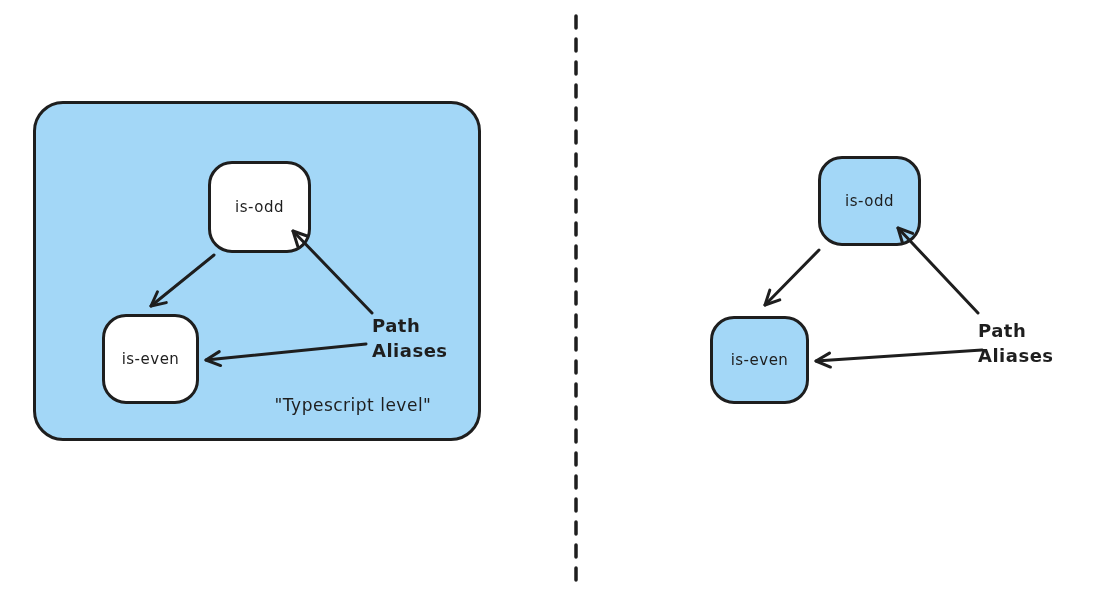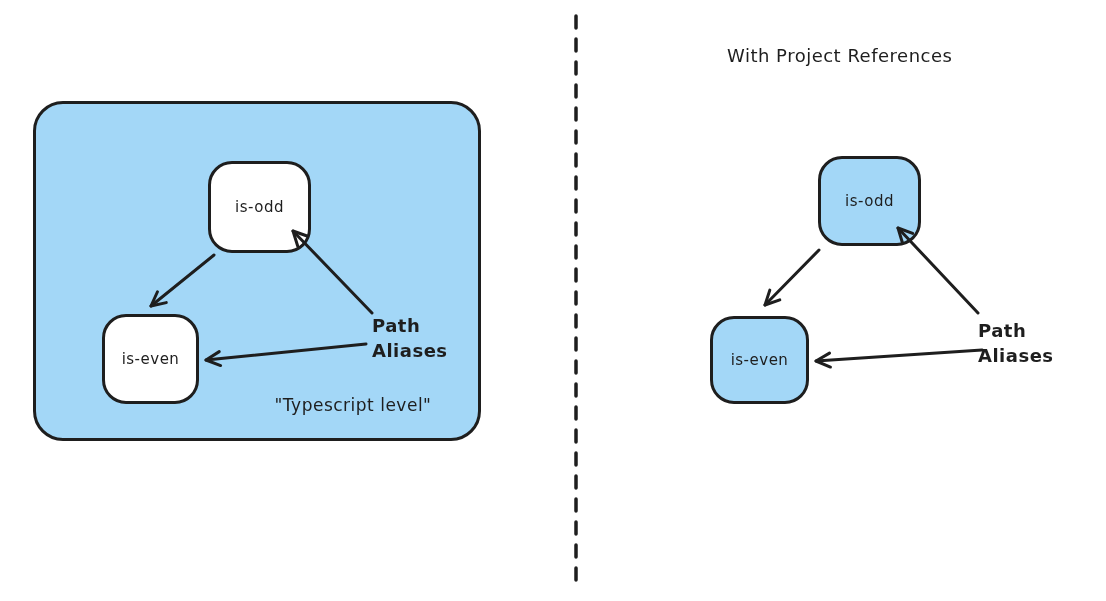--- a/index.html
+++ b/index.html
@@ -93,21 +93,20 @@
 
   <div class="node white node-iseven-left">is-even</div>
 
   <div class="annotation annotation-left">
     <div>Path</div>
     <div>Aliases</div>
   </div>
 
   <div class="container-label">"Typescript level"</div>
 
-  <div class="label title-right">With Project References</div>
 
   <div class="node blue node-isodd-right">is-odd</div>
 
   <div class="node blue node-iseven-right">is-even</div>
 
   <div class="annotation annotation-right">
     <div>Path</div>
     <div>Aliases</div>
   </div>
 

